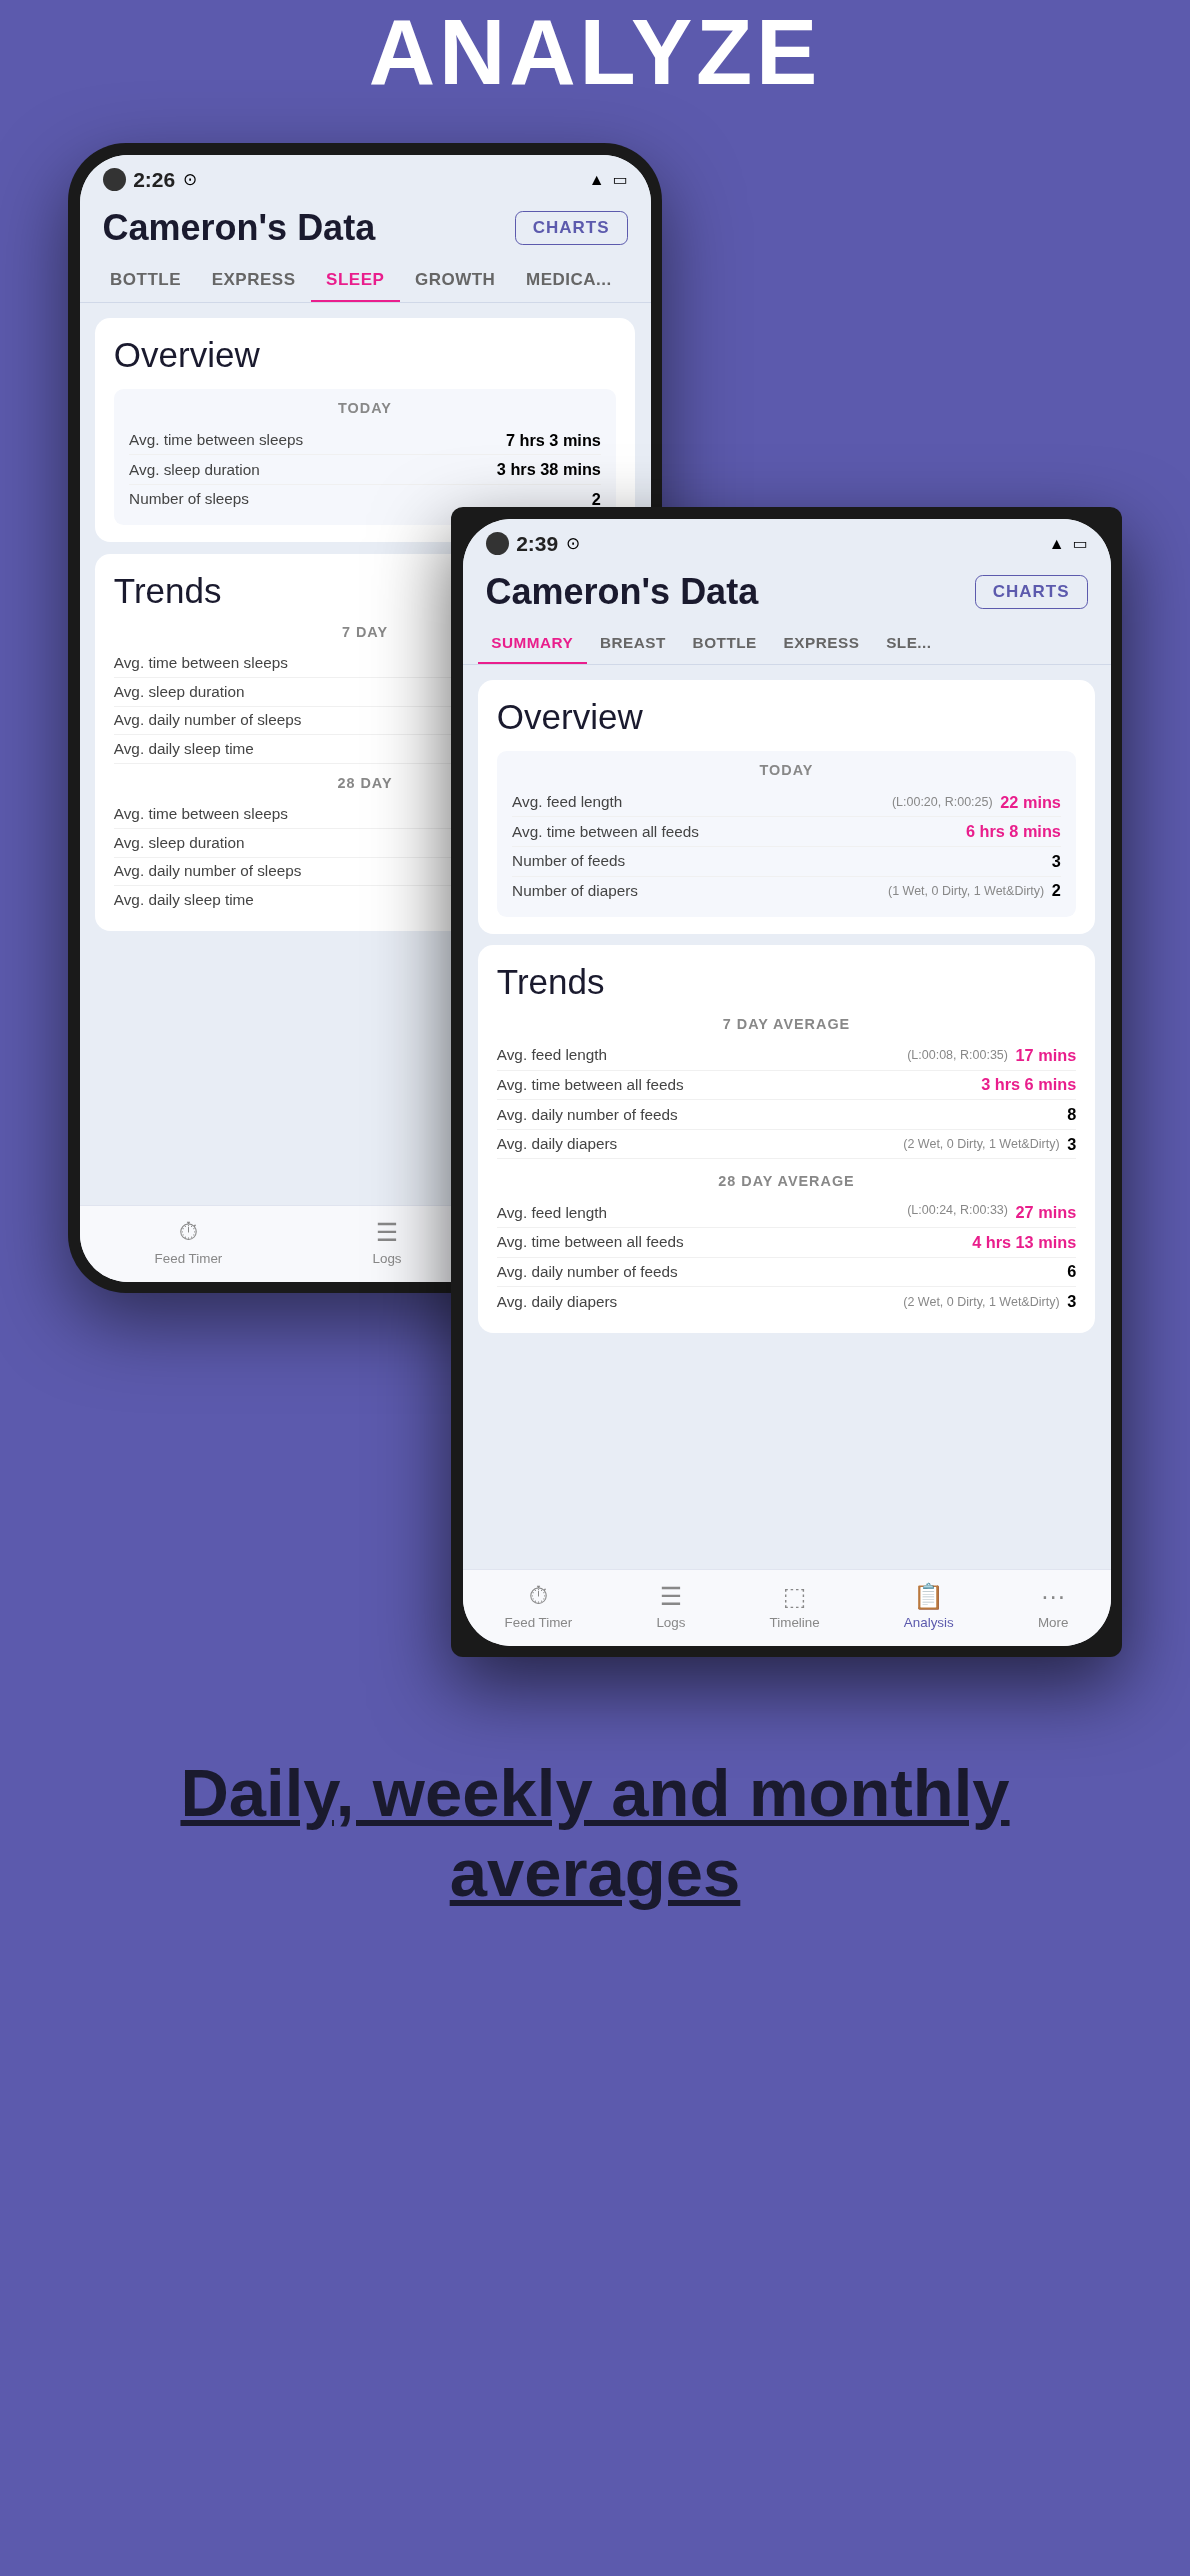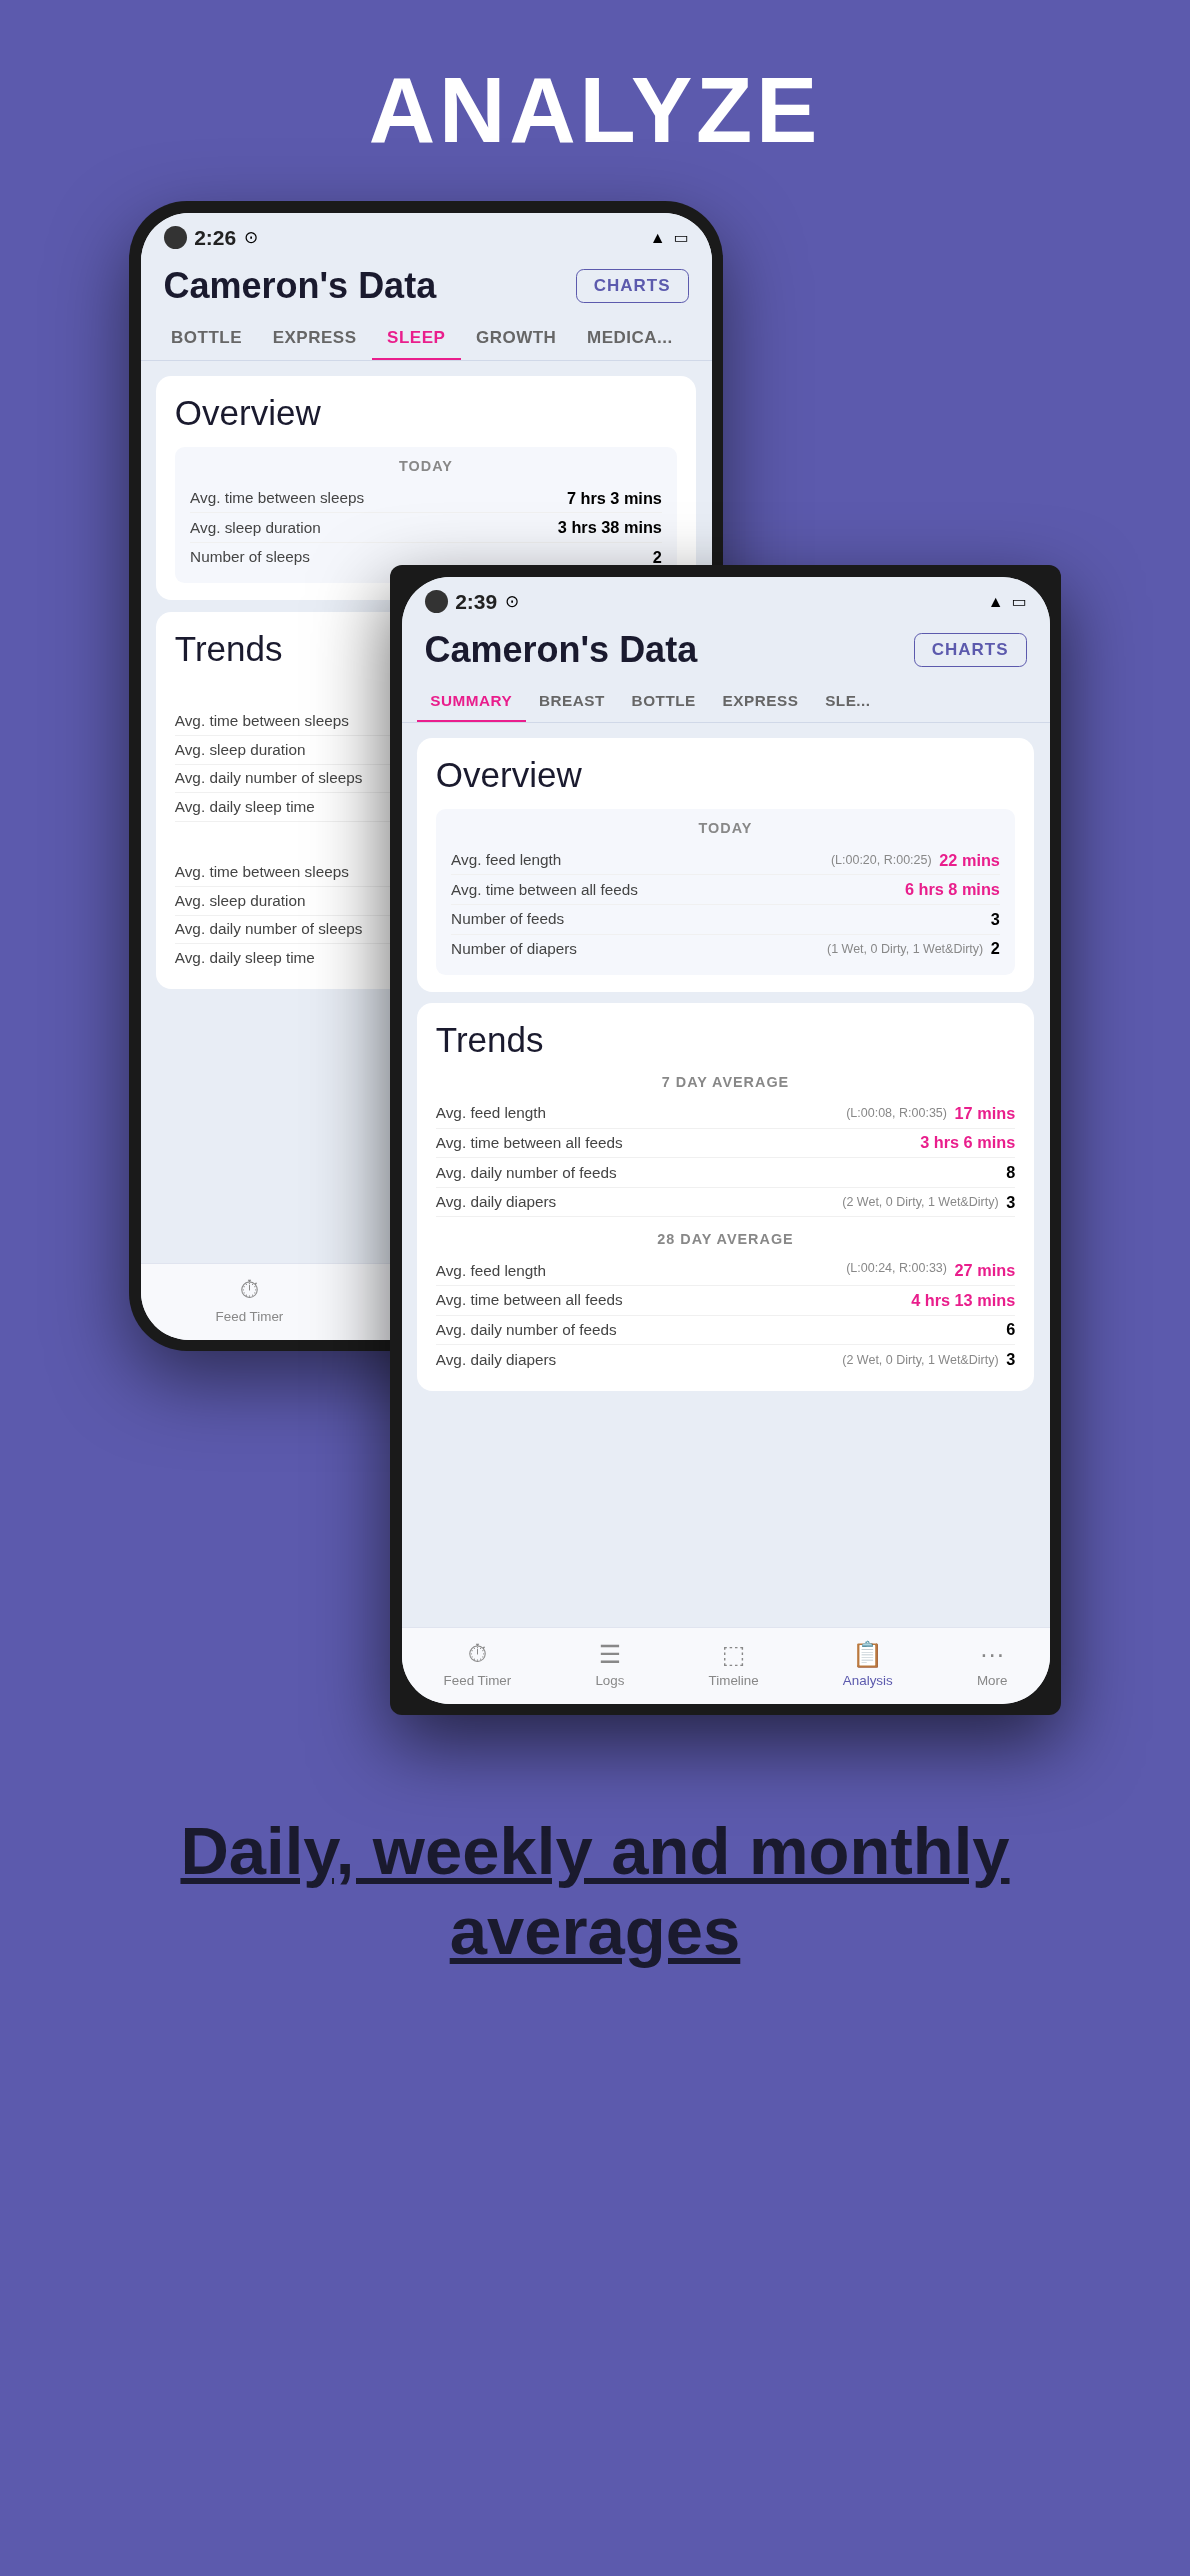--- a/index.html
+++ b/index.html
@@ -13,27 +13,26 @@
       flex-direction: column;
       align-items: center;
       overflow-x: hidden;
     }
 
     .page-title {
       color: white;
       font-size: 92px;
       font-weight: 700;
       letter-spacing: 3.8px;
-      margin-top: 58px;
       margin-bottom: 38px;
     }
 
     .phones-container {
       position: relative;
-      width: 932px;
+      width: 1054px;
       height: 1514px;
       margin-bottom: 58px;
     }
 
     
     .phone-back {
       position: absolute;
       top: 0;
       left: 0;
       width: 594px;

